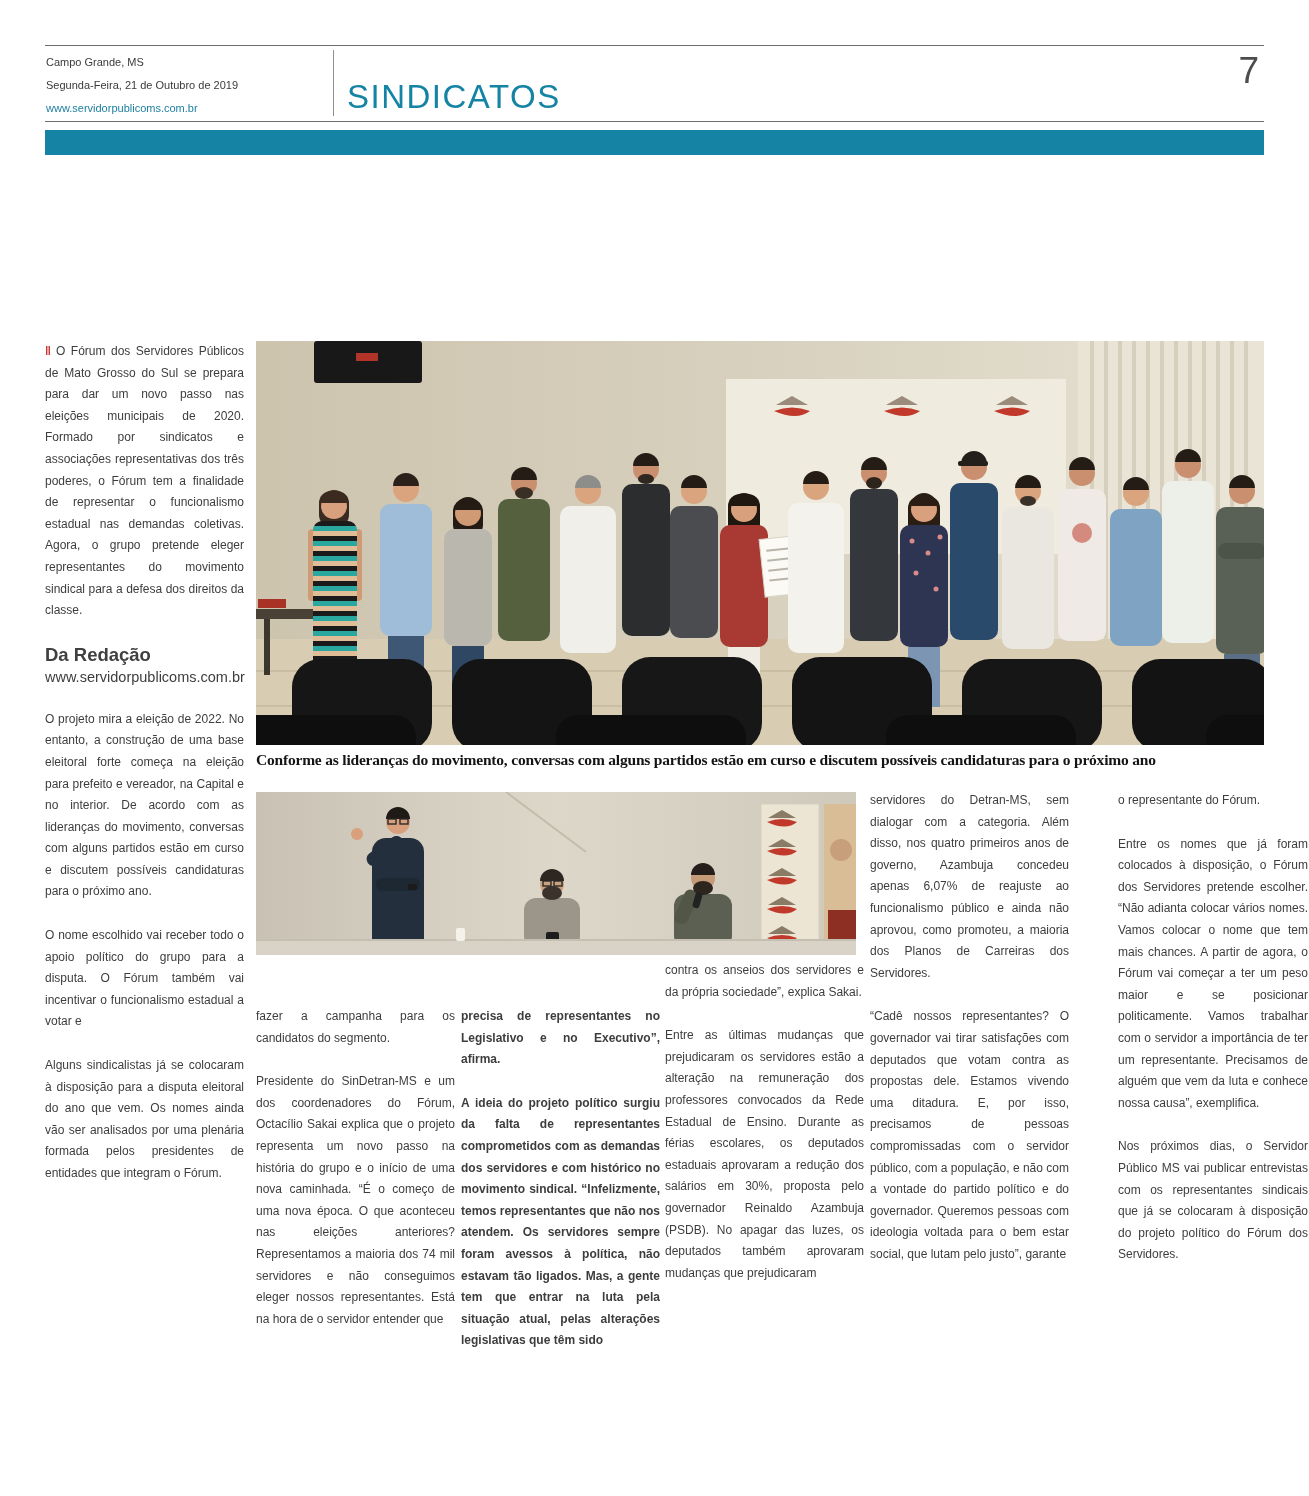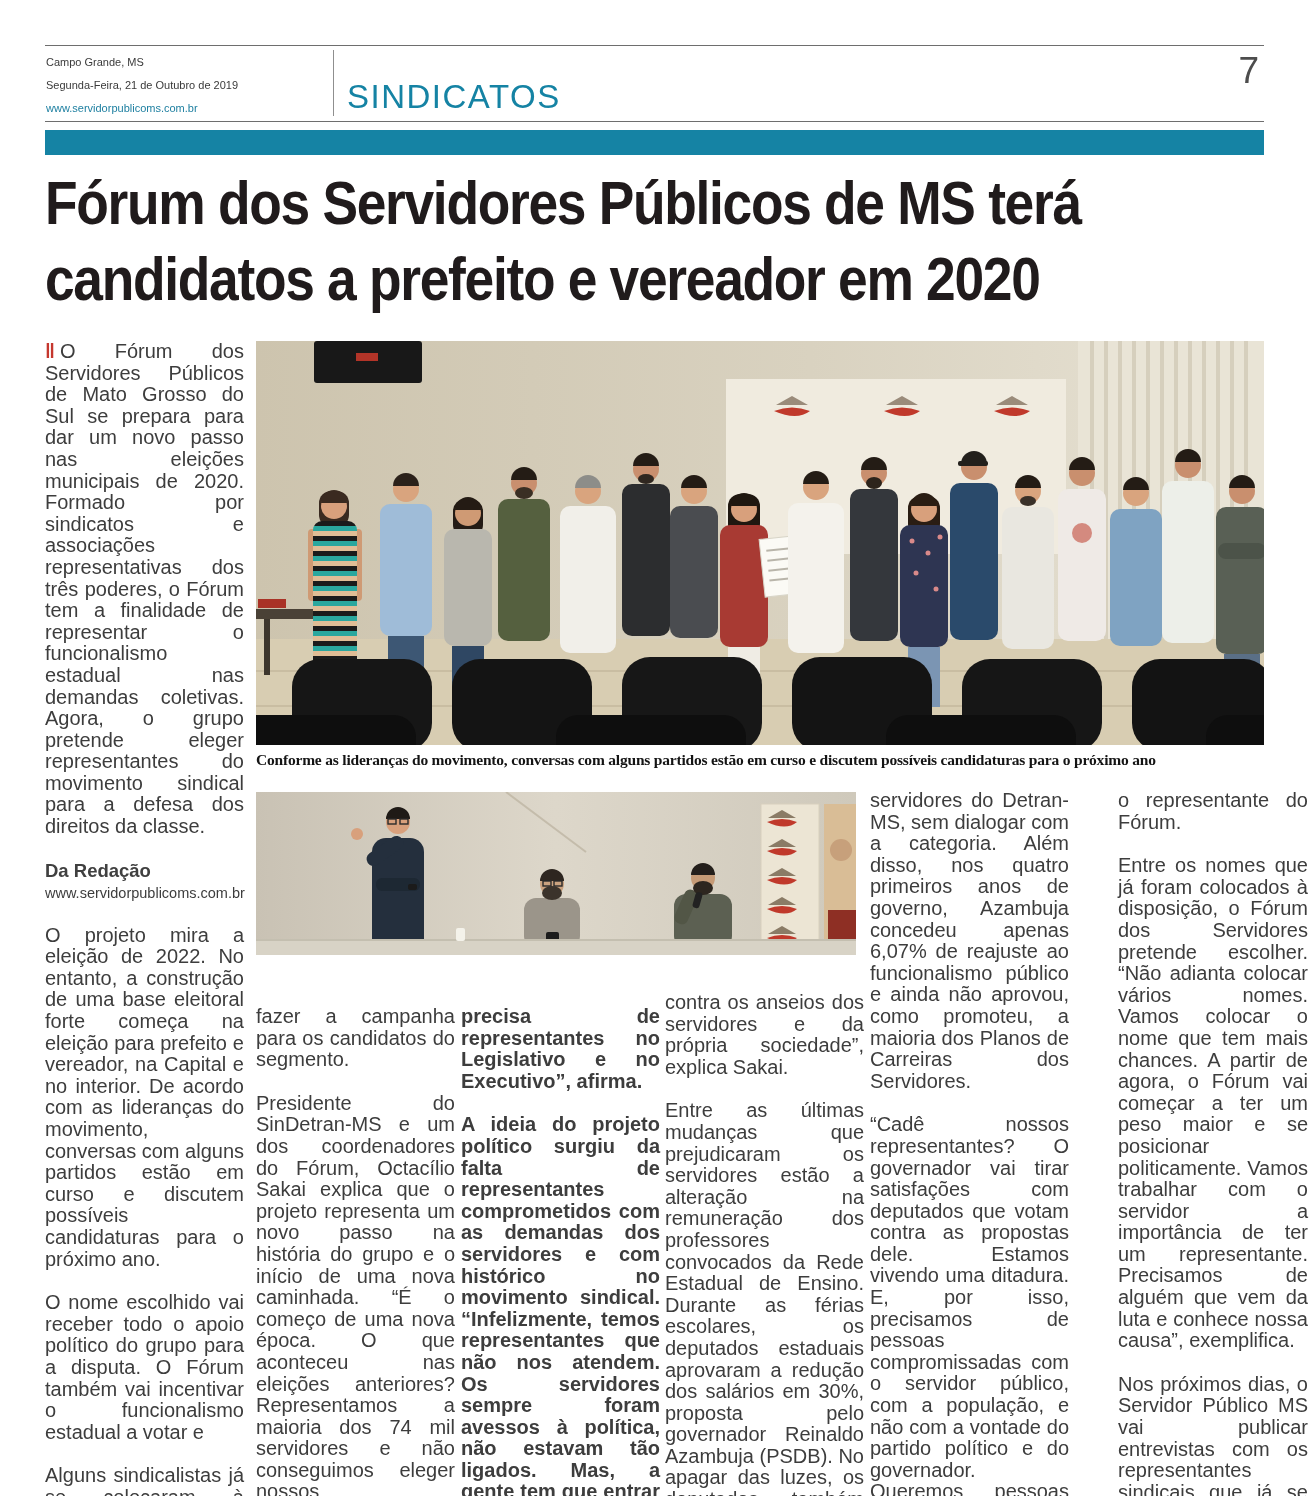--- a/index.html
+++ b/index.html
@@ -19,25 +19,25 @@
   .teal-bar { position:absolute; left:45px; top:130px; width:1219px; height:25px; background:#1583a4; }
 
   
   .headline { position:absolute; left:45px; top:165px; width:1219px; }
   .headline span { display:block; white-space:nowrap; font-size:62px; line-height:76px;
                    font-weight:700; letter-spacing:-1.5px; color:#201b1c;
                    transform:scaleX(.86); transform-origin:0 0; }
 
   
   .col { position:absolute; width:199px; }
-  .col p { font-size:20px; line-height:21.6px; text-align:justify; color:#3d3d3d; margin-bottom:22px; }
+  .col p { font-size:12px; line-height:21.6px; text-align:justify; color:#3d3d3d; margin-bottom:22px; }
   .col-1 { left:45px;  top:341px; height:1150px; }
   .col-2 { left:256px; top:1006px; height:485px; }
   .col-3 { left:461px; top:1006px; height:485px;font-weight:bold; }
-  .col-4 { left:665px; top:992px; height:485px; }
+  .col-4 { left:665px; top:960px; height:485px; }
   .col-5 { left:870px; top:790px;  height:700px; }
   .col-6 { left:1118px; top:790px; width:190px; height:700px; }
 
   .lead-marker { color:#c5372e; font-weight:700; padding-right:5px; }
   .byline { font-size:18.5px; font-weight:700; color:#404040; margin:0 0 3px 0; }
   .byline-site { font-size:14.5px; color:#3d3d3d; margin-bottom:24px; }
 
   
   .photo { position:absolute; overflow:hidden; background:#d6cdbb; }
   .photo svg { display:block; width:100%; height:100%; }
@@ -57,24 +57,20 @@
     <div>Campo Grande, MS</div>
     <div>Segunda-Feira, 21 de Outubro de 2019</div>
     <div class="site">www.servidorpublicoms.com.br</div>
   </div>
   <div class="vdiv"></div>
   <div class="section-title">SINDICATOS</div>
   <div class="page-number">7</div>
   <div class="rule rule-mid"></div>
   <div class="teal-bar"></div>
 
-  <h1 class="headline">
-    <span>Fórum dos Servidores Públicos de MS terá</span>
-    <span>candidatos a prefeito e vereador em 2020</span>
-  </h1>
 
   <div class="col col-1">
     <p><span class="lead-marker">‖</span><span>O Fórum dos Servidores Públicos de Mato Grosso do Sul se prepara para dar um novo passo nas eleições municipais de 2020. Formado por sindicatos e associações representativas dos três poderes, o Fórum tem a finalidade de representar o funcionalismo estadual nas demandas coletivas. Agora, o grupo pretende eleger representantes do movimento sindical para a defesa dos direitos da classe.</span></p>
     <h4 class="byline">Da Redação</h4>
     <div class="byline-site">www.servidorpublicoms.com.br</div>
     <p>O projeto mira a eleição de 2022. No entanto, a construção de uma base eleitoral forte começa na eleição para prefeito e vereador, na Capital e no interior. De acordo com as lideranças do movimento, conversas com alguns partidos estão em curso e discutem possíveis candidaturas para o próximo ano.</p>
     <p>O nome escolhido vai receber todo o apoio político do grupo para a disputa. O Fórum também vai incentivar o funcionalismo estadual a votar e</p>
     <p>Alguns sindicalistas já se colocaram à disposição para a disputa eleitoral do ano que vem. Os nomes ainda vão ser analisados por uma plenária formada pelos presidentes de entidades que integram o Fórum.</p>
   </div>
 

